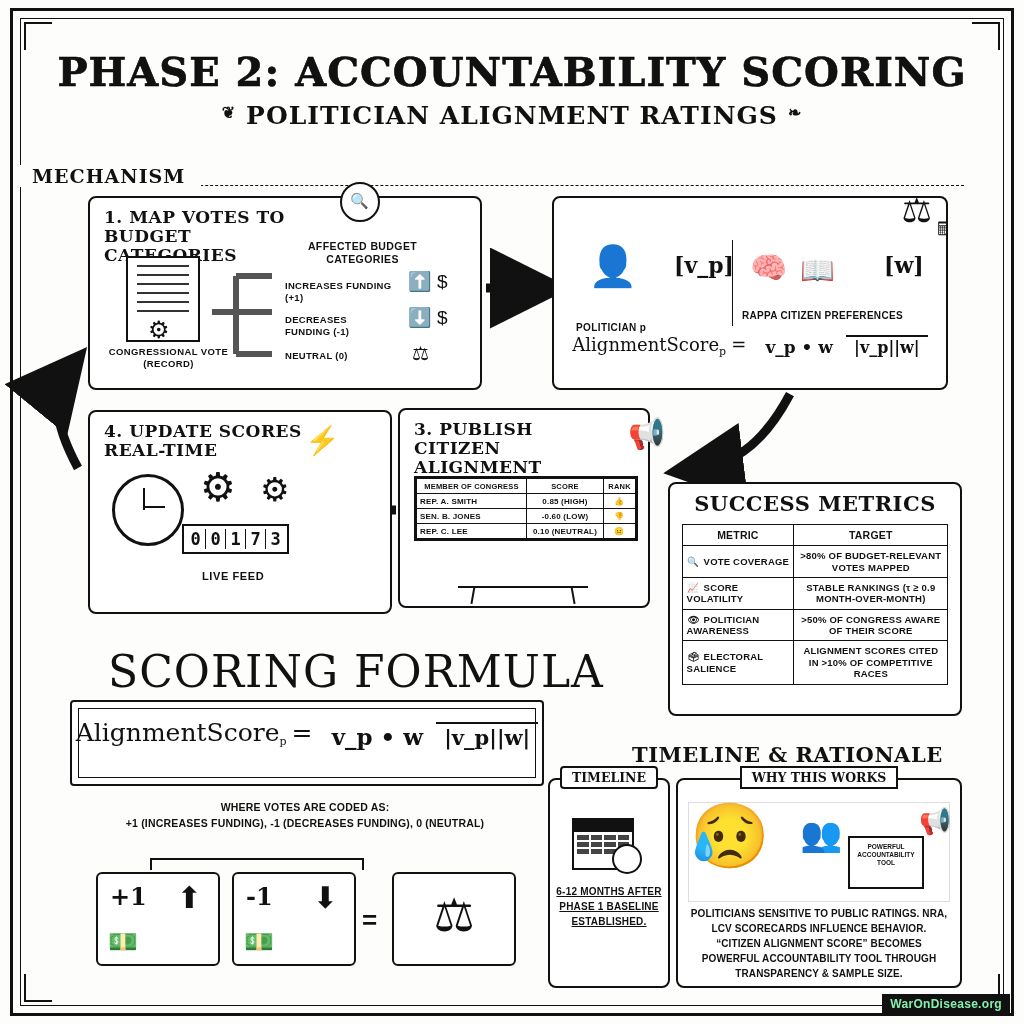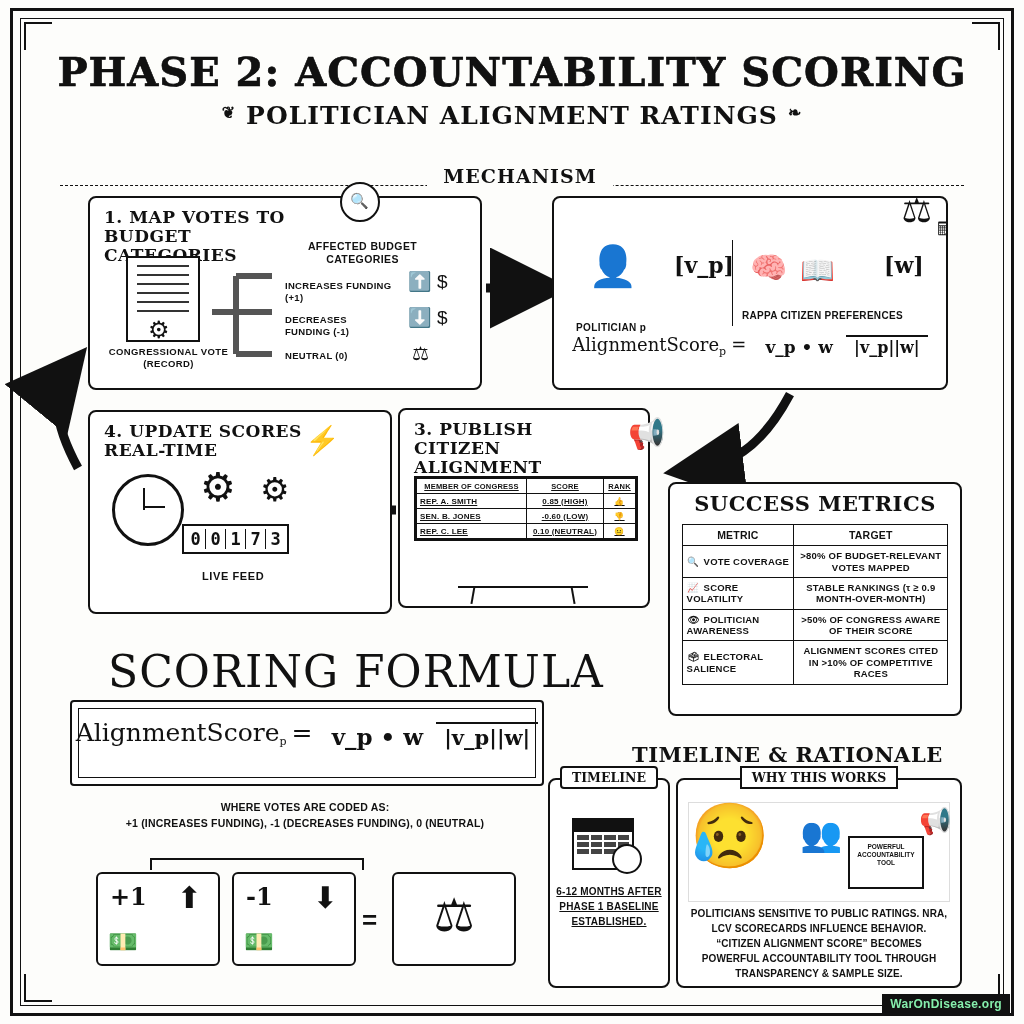--- a/index.html
+++ b/index.html
@@ -11,21 +11,21 @@
   .c-tl{left:24px;top:22px;border-right:none;border-bottom:none;}
   .c-tr{right:24px;top:22px;border-left:none;border-bottom:none;}
   .c-bl{left:24px;bottom:22px;border-right:none;border-top:none;}
   .c-br{right:24px;bottom:22px;border-left:none;border-top:none;}
 
   .title{position:absolute;left:0;right:0;top:48px;text-align:center;}
   .title h1{margin:0;font-family:"DejaVu Serif",serif;font-weight:bold;font-size:40px;letter-spacing:1px;
     -webkit-text-stroke:0.6px #000;}
   .title h2{margin:6px 0 0 0;font-family:"DejaVu Serif",serif;font-weight:bold;font-size:25px;letter-spacing:1px;}
   .orn{display:inline-block;font-size:16px;margin:0 10px;vertical-align:6px;}
-  .mech-band{position:absolute;left:16px;right:0;top:165px;text-align:center;}
+  .mech-band{position:absolute;left:16px;right:0;top:165px;}
   .mech-band .lbl{display:inline-block;background:#fdfdfb;padding:0 16px;font-family:"DejaVu Serif",serif;
     font-weight:bold;font-size:19px;letter-spacing:1px;}
   .mech-line{position:absolute;left:60px;right:60px;top:185px;height:1px;background:#111;}
   .mech-line.dotted{border-top:1px dashed #111;background:none;}
 
   .card{position:absolute;border:2px solid #111;border-radius:8px;background:#fff;}
   .card .hd{font-family:"DejaVu Serif",serif;font-weight:bold;font-size:17px;line-height:1.12;letter-spacing:.5px;}
 
   
   #step1{left:88px;top:196px;width:390px;height:190px;}
@@ -79,21 +79,21 @@
   #step4 .counter span:last-child{border-right:none;}
   #step4 .live{position:absolute;left:112px;top:158px;font-size:11px;font-weight:bold;letter-spacing:.6px;}
 
   
   #step3{left:398px;top:408px;width:248px;height:196px;}
   #step3 .hd{position:absolute;left:14px;top:10px;width:200px;}
   #step3 .mega{position:absolute;right:-18px;top:6px;font-size:30px;}
   .scorecard{position:absolute;left:14px;top:66px;width:220px;border:2px solid #111;background:#fff;}
   .scorecard .sc-t{text-align:center;font-family:"DejaVu Serif",serif;font-weight:bold;font-size:13.5px;
     line-height:1.12;padding:5px 2px 4px;}
-  table.sc{width:100%;border-collapse:collapse;font-size:8px;text-decoration:underline;}
+  table.sc{width:100%;border-collapse:collapse;font-size:8px;}
   table.sc th,table.sc td{border:1px solid #111;padding:2.5px 3px;text-align:left;font-weight:bold;letter-spacing:.2px;}
   table.sc th{font-size:7.5px;text-align:center;}
   table.sc td.c{text-align:center;}
   .easel{position:absolute;left:58px;top:176px;width:130px;height:2px;background:#111;}
   .easel-l{position:absolute;left:72px;top:176px;width:2px;height:18px;background:#111;transform:rotate(10deg);}
   .easel-r{position:absolute;left:172px;top:176px;width:2px;height:18px;background:#111;transform:rotate(-10deg);}
 
   
   #metrics{left:668px;top:482px;width:290px;height:230px;}
   #metrics .hd{text-align:center;font-size:21px;padding-top:8px;}

